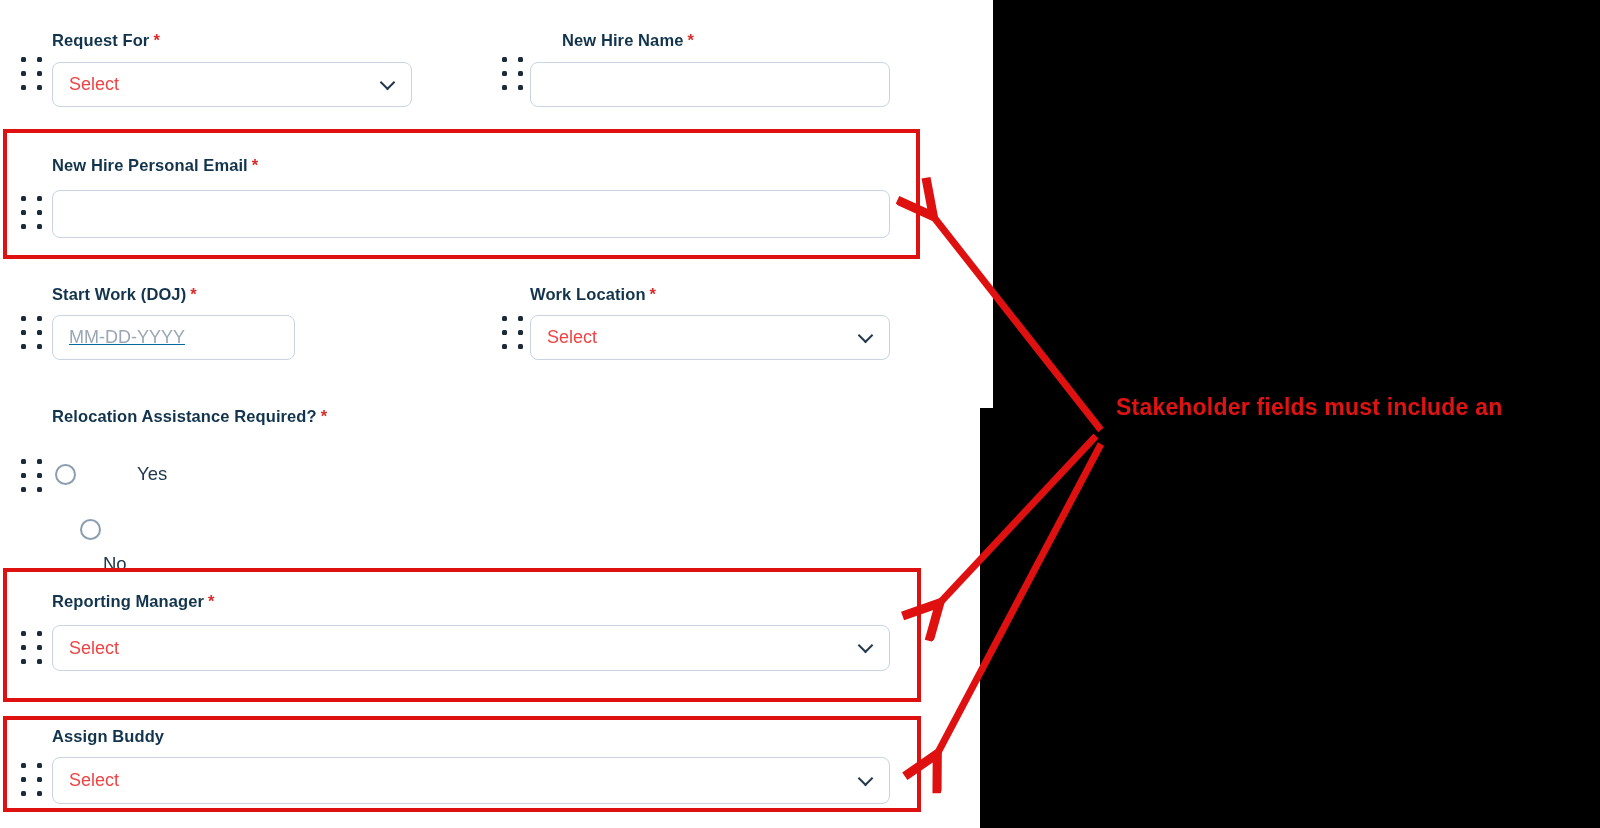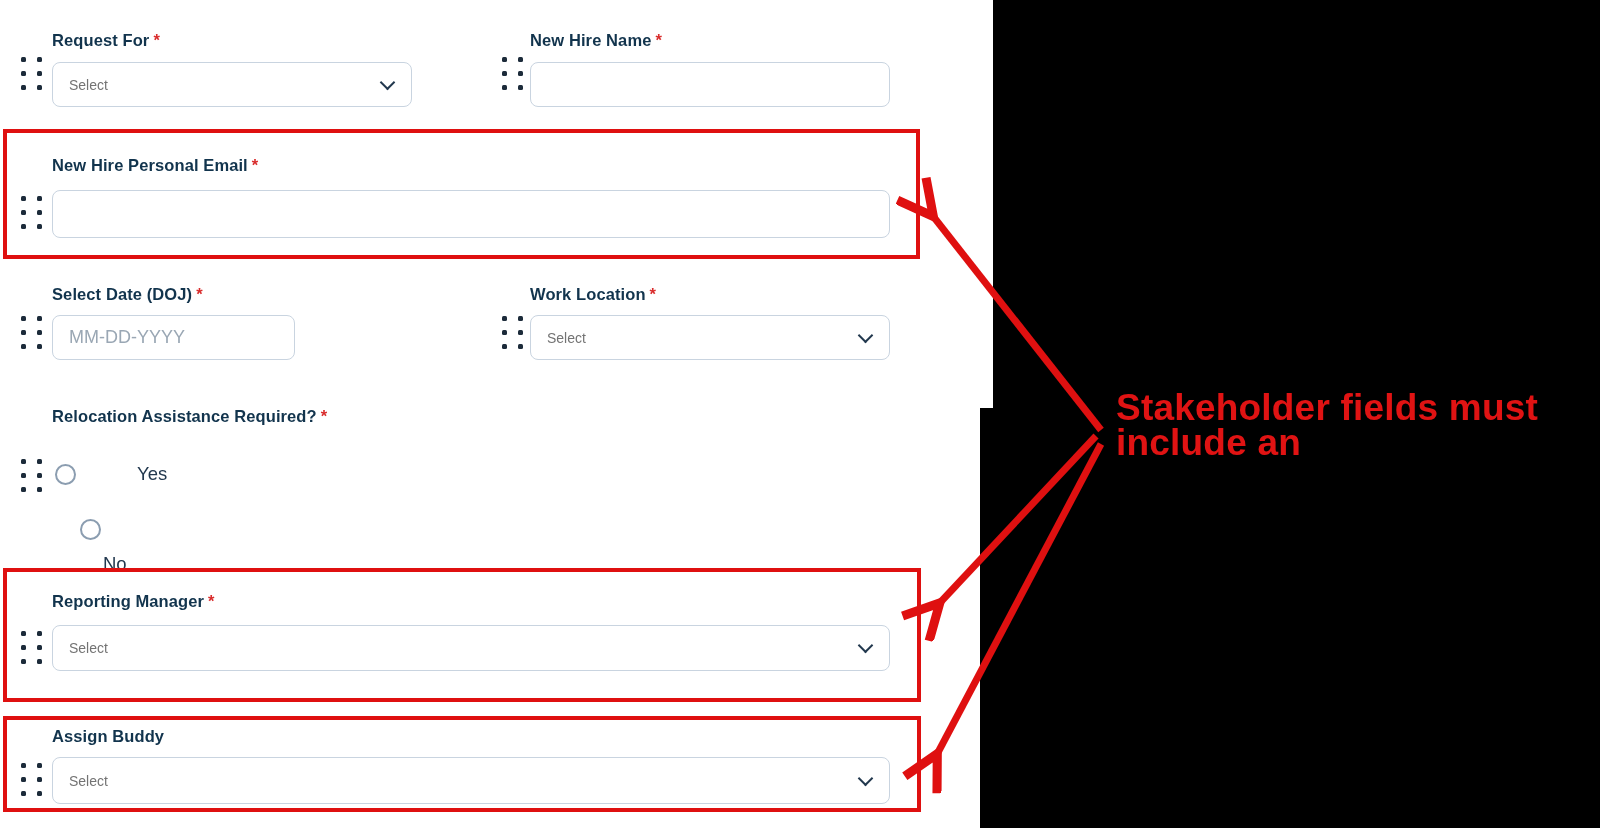--- a/index.html
+++ b/index.html
@@ -14,42 +14,42 @@
   .field-label { position:absolute; font-size:16.5px; font-weight:700;
                  color:#12344d; letter-spacing:.1px; white-space:nowrap; }
   .req { color:#d92c2c; margin-left:4px; font-weight:700; }
 
   .drag-handle { position:absolute; display:grid;
                  grid-template-columns:5px 5px; grid-auto-rows:5px;
                  column-gap:11px; row-gap:9px; cursor:grab; }
   .drag-handle i { width:5px; height:5px; background:#1c2b3a; border-radius:1.5px; display:block; }
 
   .tinput { position:absolute; border:1px solid #c9d4e0; border-radius:8px;
-            background:#fff; font-size:18px; color:#6d28d9; padding:12px 16px;
-            font-family:"Liberation Sans", sans-serif; outline:none; }
+            background:#fff; font-size:18px; color:#0369a1; padding:12px 16px;
+            font-family:"Liberation Sans", sans-serif; outline:none;text-decoration:underline; }
   .tinput::placeholder { color:#9aa7b4; opacity:1; }
 
   .sel { position:absolute; border:1px solid #c9d4e0; border-radius:8px;
          background:#fff; display:flex; align-items:center;
          justify-content:space-between; padding:0 18px 0 16px;
-         font-size:14px; color:#737373; cursor:pointer; }
+         font-size:18px; color:#ef4444; cursor:pointer; }
   .chev { width:11px; height:11px; border-right:2px solid #22384e;
           border-bottom:2px solid #22384e; transform:rotate(45deg);
           margin-top:-5px; flex:0 0 auto; }
 
   .radio-row { position:absolute; display:flex; align-items:center; gap:13px; }
   .radio-circle { width:21px; height:21px; border:2px solid #8b9db0;
                   border-radius:50%; background:#fff; cursor:pointer; flex:0 0 auto; }
   .radio-label { font-size:18.5px; color:#22384e;margin-left:48px; }
 
   .hl-box { position:absolute; border:4px solid #df1010; background:transparent;
             pointer-events:none; }
 
   .note { position:absolute; left:1116px; top:390px; width:470px;
-          font-size:37px; font-weight:700; color:#e01313; line-height:35px;
+          font-size:23px; font-weight:700; color:#e01313; line-height:35px;
           letter-spacing:.2px; }
 
   .arrows { position:absolute; left:0; top:0; width:1600px; height:828px;
             pointer-events:none; }
 </style>
 </head>
 <body>
 
 <div class="stage">
 
@@ -65,21 +65,21 @@
       <i></i>
       <i></i>
       <i></i>
       <i></i>
     </div>
   <div class="sel" style="left:52px; top:62px; width:360px; height:45px;">
     <span>Select</span>
     <span class="chev"></span>
   </div>
 
-  <div class="field-label" style="left:530px; top:31px;text-align:center;">
+  <div class="field-label" style="left:562px; top:31px;text-align:center;">
     <span>New Hire Name</span><span class="req">*</span>
   </div>
   <div class="drag-handle" style="left:502px; top:57px;">
       <i></i>
       <i></i>
       <i></i>
       <i></i>
       <i></i>
       <i></i>
     </div>
@@ -93,21 +93,21 @@
       <i></i>
       <i></i>
       <i></i>
       <i></i>
       <i></i>
       <i></i>
     </div>
   <input class="tinput" style="left: 52px; top: 190px; width: 838px; height: 48px;">
 
   <div class="field-label" style="left:52px; top:285px;">
-    <span>Select Date (DOJ)</span><span class="req">*</span>
+    <span>Start Work (DOJ)</span><span class="req">*</span>
   </div>
   <div class="drag-handle" style="left:21px; top:316px;">
       <i></i>
       <i></i>
       <i></i>
       <i></i>
       <i></i>
       <i></i>
     </div>
   <input class="tinput" style="left: 52px; top: 315px; width: 243px; height: 45px;" placeholder="MM-DD-YYYY">

